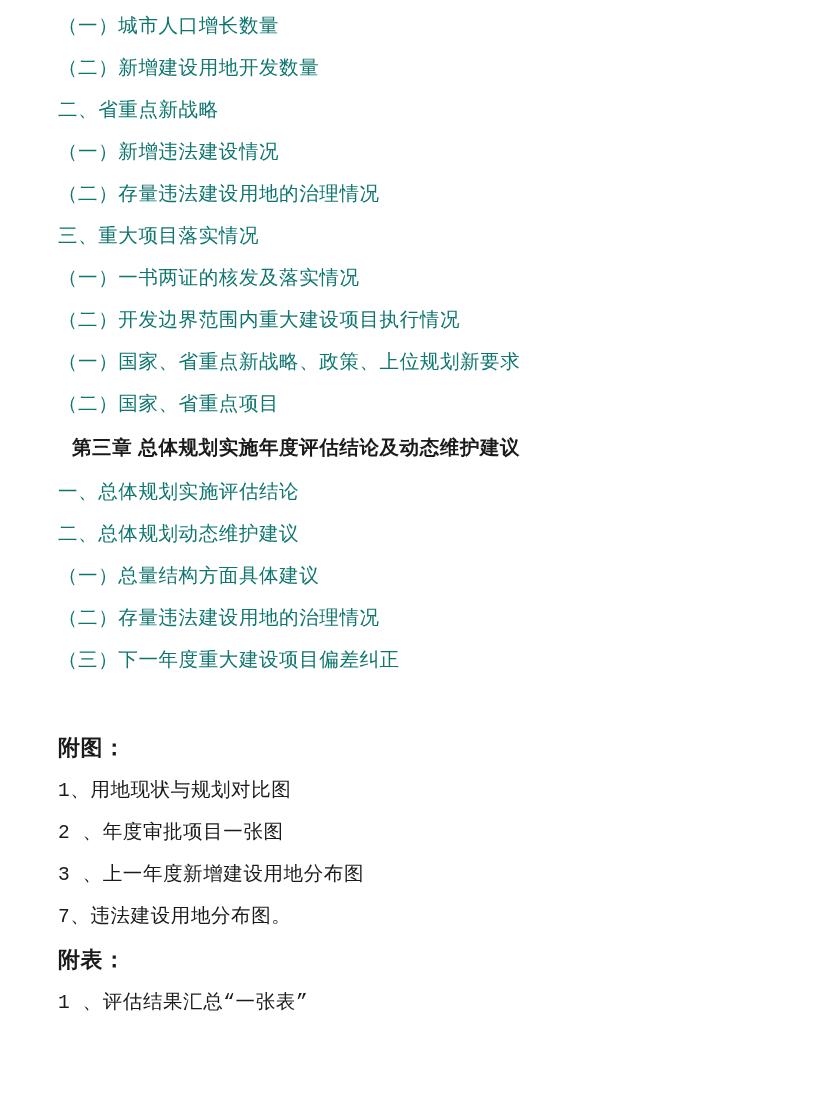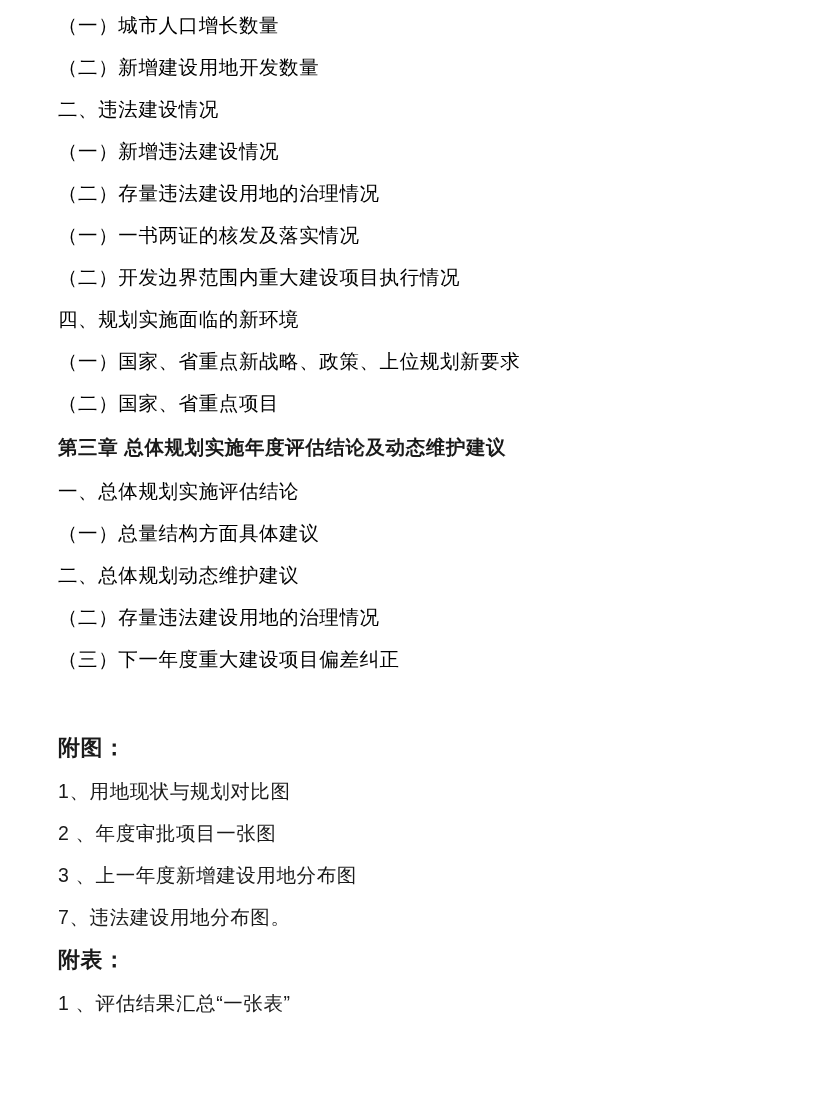--- a/index.html
+++ b/index.html
@@ -23,77 +23,79 @@
     padding: 0 58px 0 58px;
     overflow: hidden;
   }
   .doc-body {
     padding-top: 4px;
   }
   .line {
     font-size: 19.5px;
     line-height: 42px;
     letter-spacing: 0.6px;
-    color: #000000;
+    color: #0f766e;
     white-space: pre;
   }
   .lvl-1 {            
     padding-left: 0px;
   }
   .lvl-2 {            
     padding-left: 0px;
   }
   .chapter {
     font-weight: bold;
     font-size: 19.5px;
     line-height: 46px;
     letter-spacing: 0.6px;
     padding-left: 0px;
+    margin-left: 14px;
   }
   .section-title {
     font-weight: bold;
     font-size: 22px;
     line-height: 44px;
     letter-spacing: 0.6px;
   }
   .gap-block {
     height: 46px;
   }
   .attach-item {
     font-size: 19.5px;
     line-height: 42px;
     letter-spacing: 0.6px;
     white-space: pre;
+    font-family: Liberation Mono, monospace;
   }
   .mixed-bold {
     font-weight: normal;
   }
 </style>
 </head>
 <body>
 
 <div class="page">
   <div class="doc-body">
 
     <div class="line lvl-2">（一）城市人口增长数量</div>
     <div class="line lvl-2">（二）新增建设用地开发数量</div>
-    <div class="line lvl-1">二、违法建设情况</div>
+    <div class="line lvl-1">二、省重点新战略</div>
     <div class="line lvl-2">（一）新增违法建设情况</div>
     <div class="line lvl-2">（二）存量违法建设用地的治理情况</div>
+    <div class="line lvl-1">三、重大项目落实情况</div>
     <div class="line lvl-2">（一）一书两证的核发及落实情况</div>
     <div class="line lvl-2">（二）开发边界范围内重大建设项目执行情况</div>
-    <div class="line lvl-1">四、规划实施面临的新环境</div>
     <div class="line lvl-2">（一）国家、省重点新战略、政策、上位规划新要求</div>
     <div class="line lvl-2">（二）国家、省重点项目</div>
 
     <div class="chapter">第三章   总体规划实施年度评估结论及动态维护建议</div>
 
     <div class="line lvl-1">一、总体规划实施评估结论</div>
+    <div class="line lvl-1">二、总体规划动态维护建议</div>
     <div class="line lvl-2">（一）总量结构方面具体建议</div>
-    <div class="line lvl-1">二、总体规划动态维护建议</div>
     <div class="line lvl-2">（二）存量违法建设用地的治理情况</div>
     <div class="line lvl-2">（三）下一年度重大建设项目偏差纠正</div>
 
     <div class="gap-block"></div>
 
     <div class="section-title">附图：</div>
     <div class="attach-item">1、用地现状与规划对比图</div>
     <div class="attach-item">2 、年度审批项目一张图</div>
     <div class="attach-item">3 、上一年度新增建设用地分布图</div>
     <div class="attach-item mixed-bold">7、违法建设用地分布图。</div>

